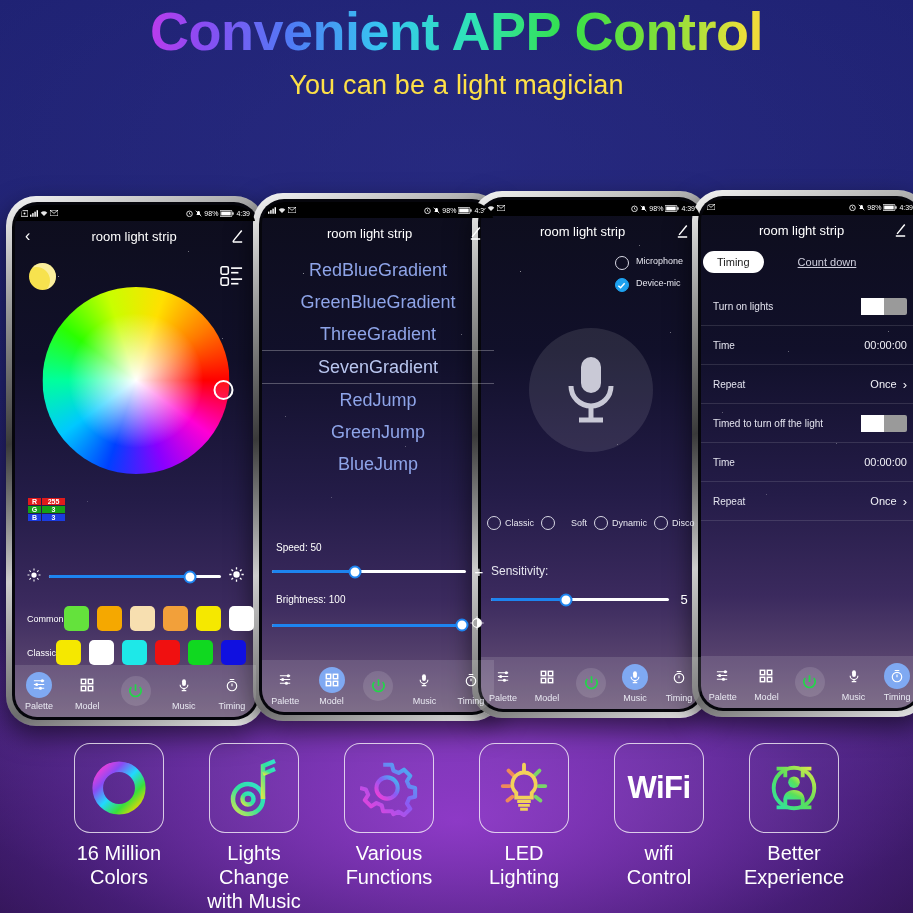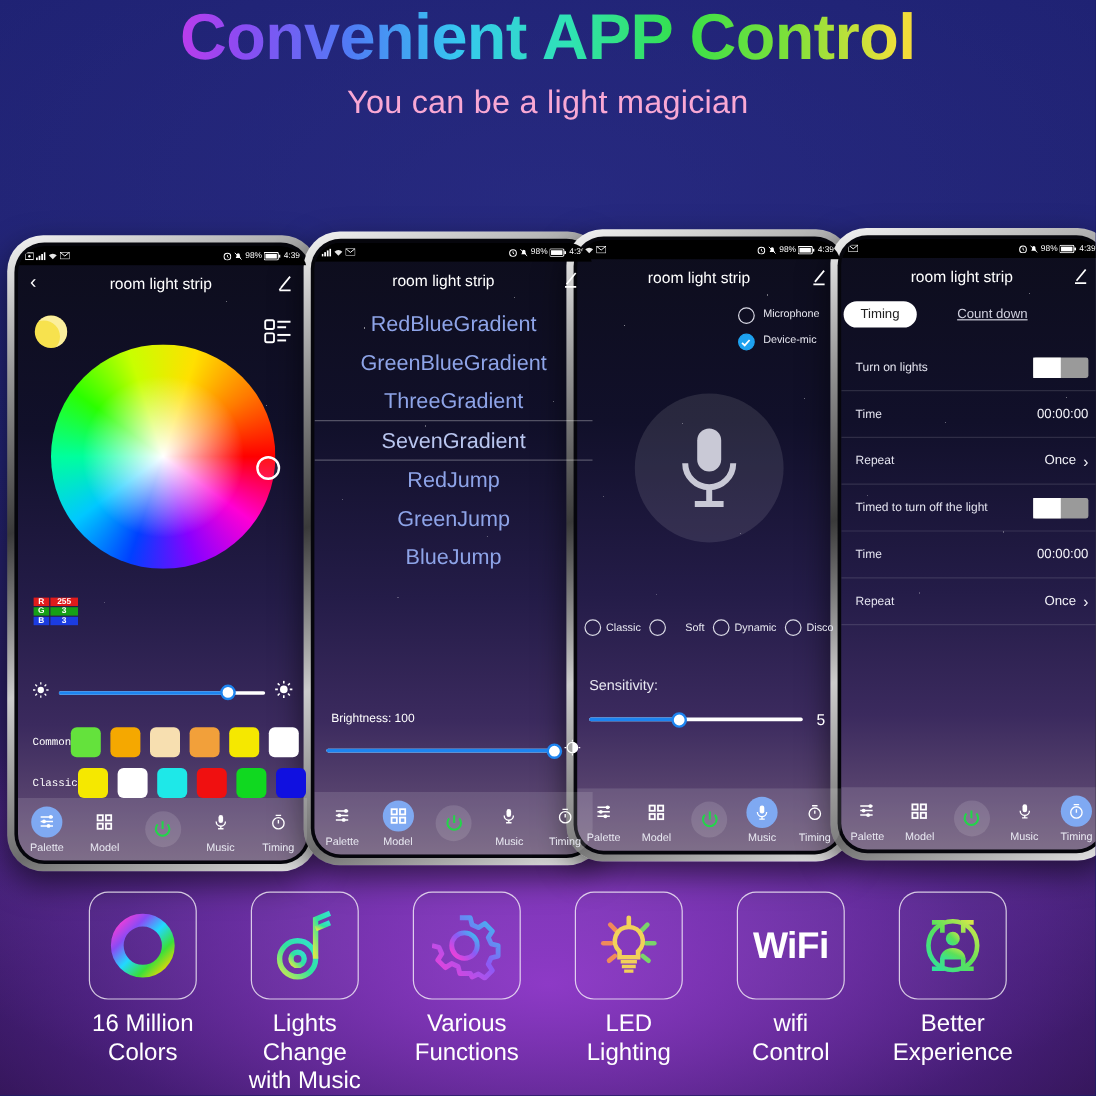--- a/index.html
+++ b/index.html
@@ -29,21 +29,21 @@
     font-size:54px; font-weight:bold; letter-spacing:-.5px; line-height:1;
     margin-top:4px;
     background:linear-gradient(90deg,
       #ff2fb0 0%, #e030e8 12%, #8b4bf2 22%, #4f7cf5 32%,
       #36c8f0 42%, #2fe3b4 52%, #35e04a 62%, #7ee03a 72%,
       #f0e03a 82%, #f5a93a 92%, #ef6a2f 100%);
     -webkit-background-clip:text; background-clip:text; color:transparent;
     -webkit-text-fill-color:transparent;
   }
   #subhead{
-    margin-top:12px; color:#f9a8d4; font-size:27px; letter-spacing:.2px;
+    margin-top:12px; color:#fde047; font-size:27px; letter-spacing:.2px;
   }
 
   
   .phone{
     position:absolute;
     border-radius:30px;
     background:linear-gradient(160deg,#f4f4f4 0%, #9a9a9a 18%, #3a3a3a 40%, #cccccc 62%, #6d6d6d 84%, #e8e8e8 100%);
     padding:6px;
     box-shadow:0 10px 26px rgba(0,0,0,.55);
   }
@@ -134,21 +134,21 @@
   .rgb-row.g .rgb-k,.rgb-row.g .rgb-v{ background:#16a016; }
   .rgb-row.b .rgb-k,.rgb-row.b .rgb-v{ background:#1b3ce0; }
 
   .bright-row{ position:absolute; left:12px; right:12px; top:316px; display:flex; align-items:center; gap:8px;}
   .track{ flex:1; height:3px; background:#ffffff; border-radius:2px; position:relative; }
   .track .fill{ position:absolute; left:0; top:0; bottom:0; background:#1d84f0; border-radius:2px;}
   .track .knob{ position:absolute; top:50%; width:13px;height:13px;border-radius:50%;
                 background:#fff; border:2px solid #1d84f0; transform:translate(-50%,-50%); }
 
   .sw-group{ position:absolute; left:12px; right:10px; top:355px; }
-  .sw-row{ display:flex; align-items:center; margin-bottom:9px;font-family:Liberation Mono, monospace; }
+  .sw-row{ display:flex; align-items:center; margin-bottom:9px; }
   .sw-label{ width:44px; font-size:9px; color:#fff; }
   .sw-cells{ display:flex; gap:8px; }
   .sw{ width:25px; height:25px; border-radius:5px; }
 
   
   .mode-list{ padding-top:6px; }
   .mode-item{
     text-align:center; font-size:18px; color:#8ea4e8; padding:6px 0 5px;
   }
   .mode-item.sel{ color:#b9c6ef; border-top:1px solid rgba(255,255,255,.28); border-bottom:1px solid rgba(255,255,255,.28);}
@@ -464,20 +464,33 @@
         <div class="mode-list" id="modelist">
             <div class="mode-item">RedBlueGradient</div>
             <div class="mode-item">GreenBlueGradient</div>
             <div class="mode-item">ThreeGradient</div>
             <div class="mode-item sel">SevenGradient</div>
             <div class="mode-item">RedJump</div>
             <div class="mode-item">GreenJump</div>
             <div class="mode-item">BlueJump</div>
           </div>
 
+        <div class="ctl-block" style="top:294px;">
+          <div class="ctl-label">
+            <span>Speed:</span>
+            <span>50</span>
+          </div>
+          <div class="ctl-slider">
+            <span class="track">
+              <span class="fill" id="p2sfill" style="width: 43%;"></span>
+              <span class="knob" id="p2sknob" style="left: 43%;"></span>
+            </span>
+            <span class="plus">+</span>
+          </div>
+        </div>
 
         <div class="ctl-block" style="top:346px;">
           <div class="ctl-label">
             <span>Brightness:</span>
             <span>100</span>
           </div>
           <div class="ctl-slider">
             <span class="track">
               <span class="fill" id="p2bfill" style="width: 100%;"></span>
               <span class="knob" id="p2bknob" style="left: 100%;"></span>

